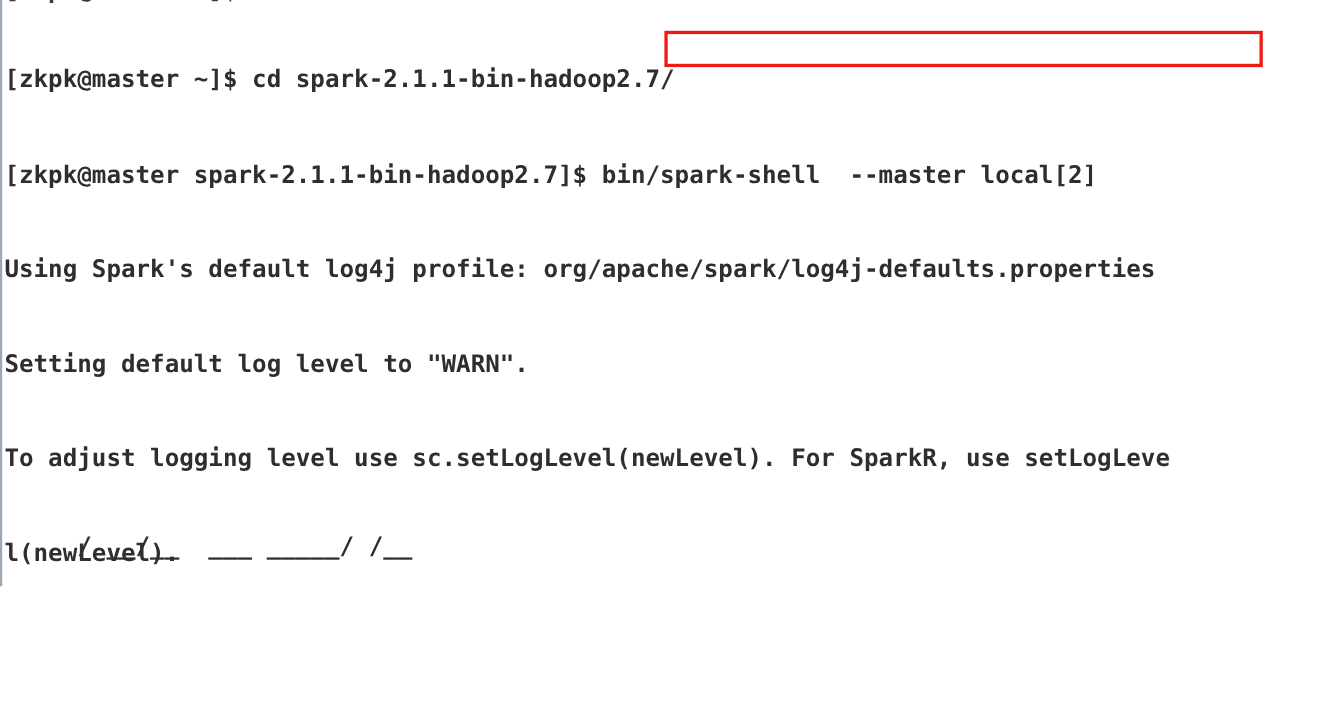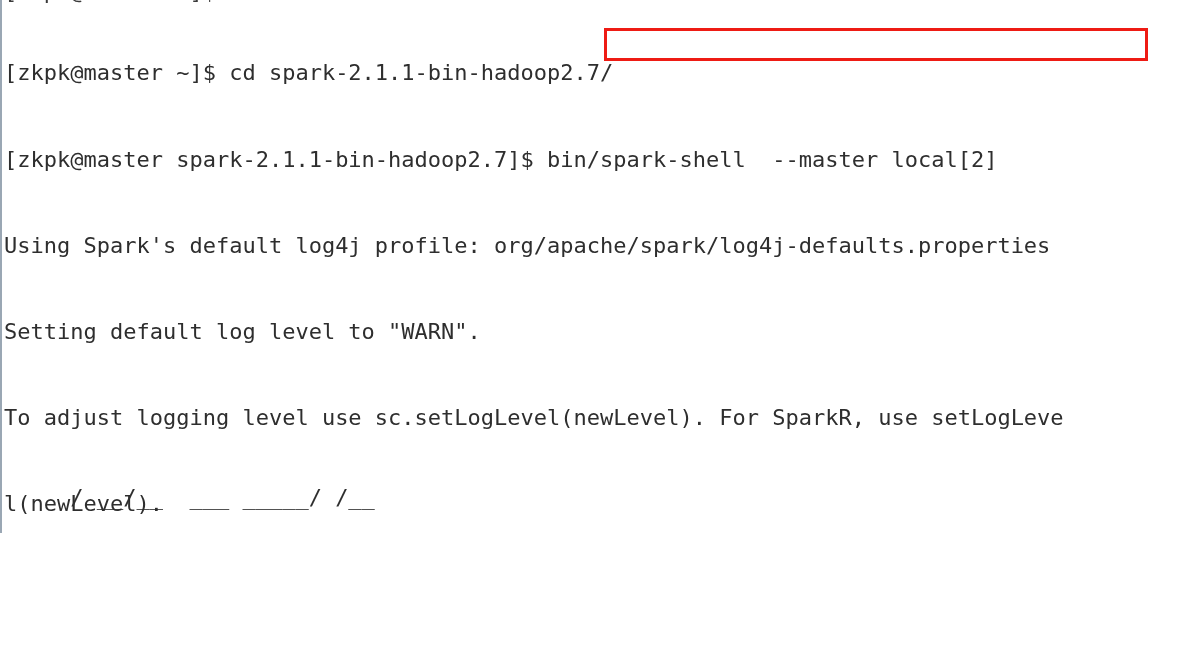--- a/index.html
+++ b/index.html
@@ -15,20 +15,21 @@
     font-family: "DejaVu Sans Mono", "Liberation Mono", monospace;
   }
 
   #terminal {
     position: relative;
     width: 1204px;
     height: 533px;
     background: #ffffff;
     overflow: hidden;
     box-sizing: border-box;
+    font-weight: bold;
   }
 
   
   .left-gutter-rule {
     position: absolute;
     left: 0;
     top: 0;
     width: 2px;
     height: 657px;
     background: #9aa7b4;

